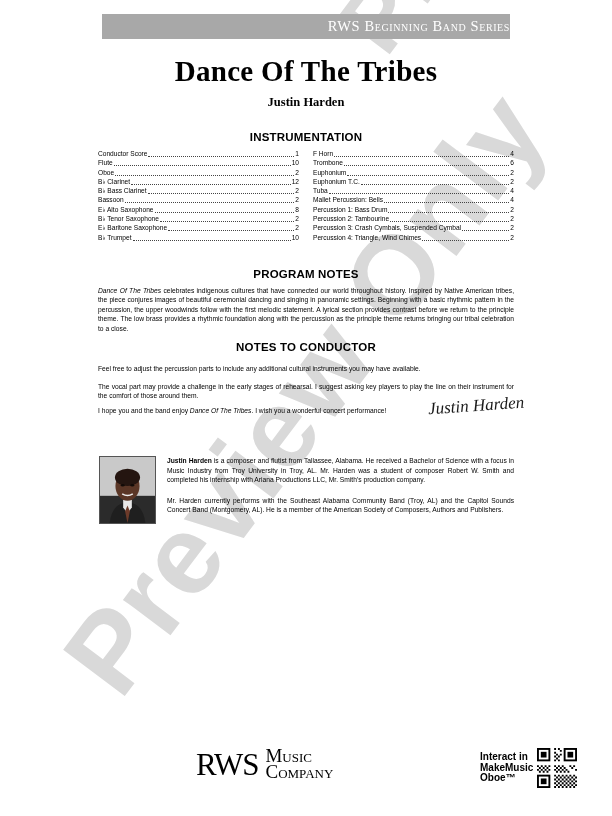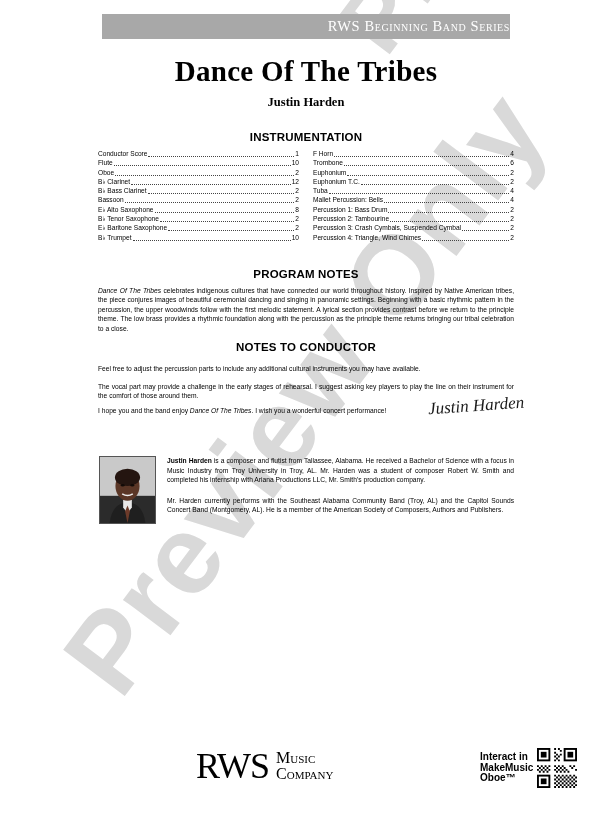--- a/index.html
+++ b/index.html
@@ -139,27 +139,27 @@
   .about-p + .about-p { margin-top: 11px; }
   .about-p b { font-weight: 700; }
 
   
   .logo {
     position: absolute; left: 196px; top: 748px; z-index: 10;
     display: flex; align-items: center; gap: 7px;
   }
   .logo-rws {
     font-family: "Liberation Serif", serif;
-    font-size: 36px; font-weight: 400;
+    font-size: 31px; font-weight: 400;
     letter-spacing: -1px;
     line-height: 1;
   }
   .logo-words {
     font-family: "Liberation Serif", serif;
-    font-size: 16px; line-height: 16px;
+    font-size: 19px; line-height: 16px;
     font-variant: small-caps;
   }
   .mm-block {
     position: absolute; left: 480px; top: 752px; z-index: 10;
     font-family: "Liberation Sans", sans-serif;
     font-size: 10px; font-weight: 700; line-height: 10.5px;
   }
   .qr {
     position: absolute; left: 537px; top: 748px; width: 40px; height: 40px; z-index: 10;
   }

